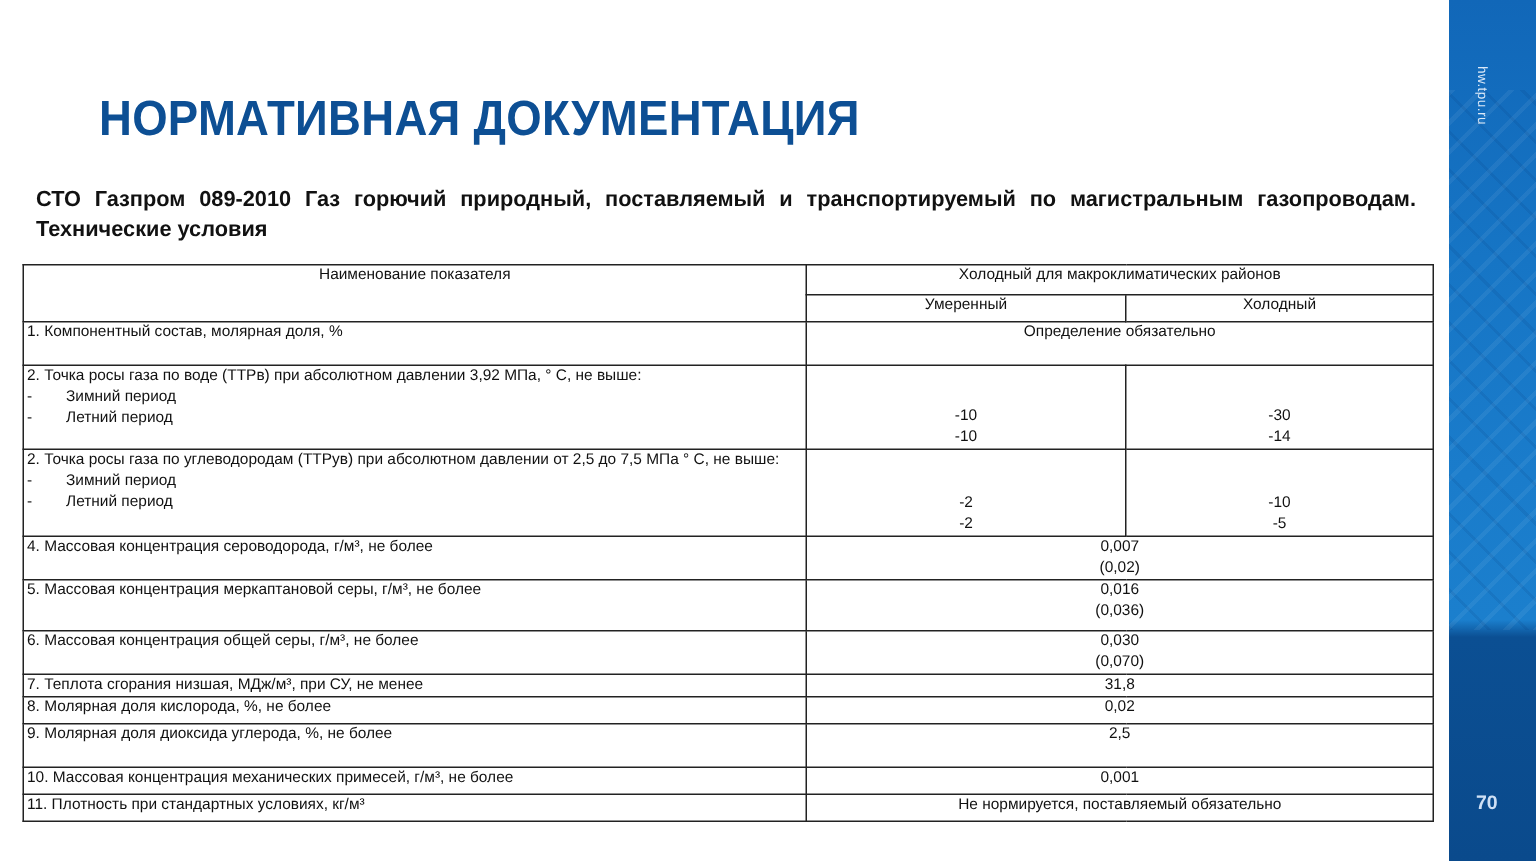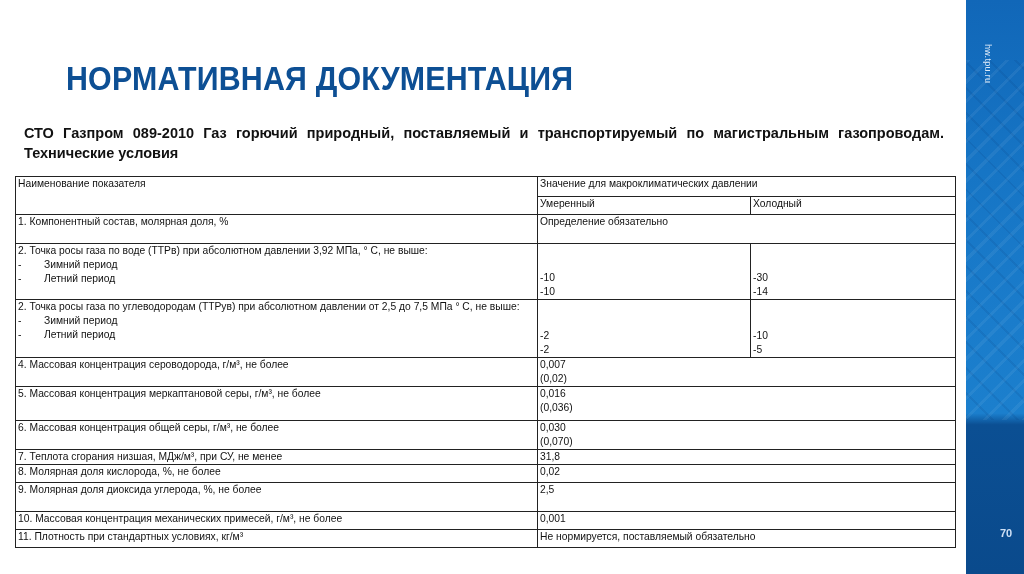--- a/index.html
+++ b/index.html
@@ -30,52 +30,52 @@
       repeating-linear-gradient(135deg, rgba(255,255,255,0.06) 0 3px, rgba(255,255,255,0) 3px 14px),
       repeating-linear-gradient(45deg, rgba(0,40,100,0.10) 0 2px, rgba(0,0,0,0) 2px 18px);
   }
   .site-label {
     position: absolute; left: 983px; top: 44px;
     writing-mode: vertical-rl;
     font-size: 9px; color: #dbe9f8; letter-spacing: 0.3px;
   }
   .page-num {
     position: absolute; left: 984px; top: 527px;
-    font-size: 11px; color: #cfe0f5; font-weight: bold; margin-left: 16px;
+    font-size: 13px; color: #cfe0f5; font-weight: bold;
   }
   table.spec {
     position: absolute; left: 15px; top: 176px; width: 941px;
     border-collapse: collapse;
     font-size: 10.3px; color: #111; line-height: 14px;
   }
   table.spec td {
     border: 1.5px solid #222; padding: 0 2px; vertical-align: top;
   }
-  .c { }
+  .c { text-align: center; }
   .name-col { width: 517px; }
   .val-col { width: 208px; }
   .sub-item { display: block; padding-left: 0; }
   .sub-item .dash { display: inline-block; width: 26px; }
   .vb { vertical-align: bottom !important; }
 </style>
 </head>
 <body>
 
 <div class="sidebar"></div>
 <div class="site-label">hw.tpu.ru</div>
 <div class="page-num">70</div>
 
 <div class="slide-title">НОРМАТИВНАЯ ДОКУМЕНТАЦИЯ</div>
 <div class="subtitle">СТО Газпром 089-2010  Газ горючий природный, поставляемый и транспортируемый по магистральным газопроводам. Технические условия</div>
 
 <table class="spec">
   <tbody>
       <tr style="height:19px">
     <td class="c name-col" rowspan="2" style="height:37px">Наименование показателя</td>
-    <td class="c" colspan="2">Значение для макроклиматических давлении</td>
+    <td class="c" colspan="2">Холодный для макроклиматических районов</td>
   </tr>
   <tr style="height:18px">
     <td class="c val-col">Умеренный</td>
     <td class="c">Холодный</td>
   </tr>
 
   <tr style="height:29px">
     <td>1. Компонентный состав, молярная доля, %</td>
     <td class="c" colspan="2">Определение обязательно</td>
   </tr>

